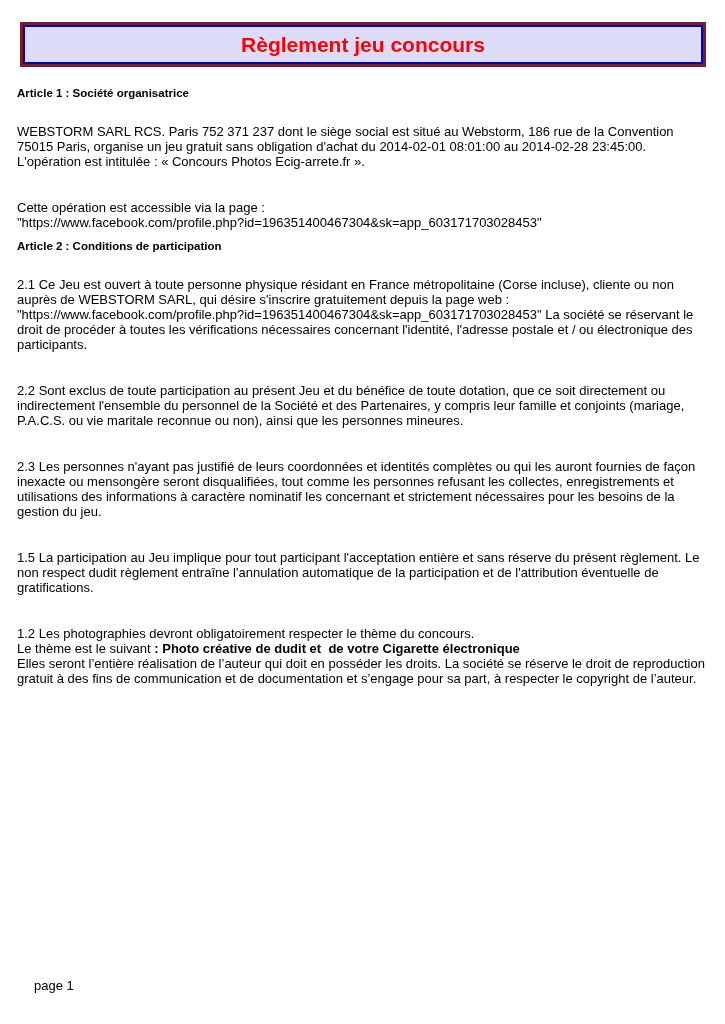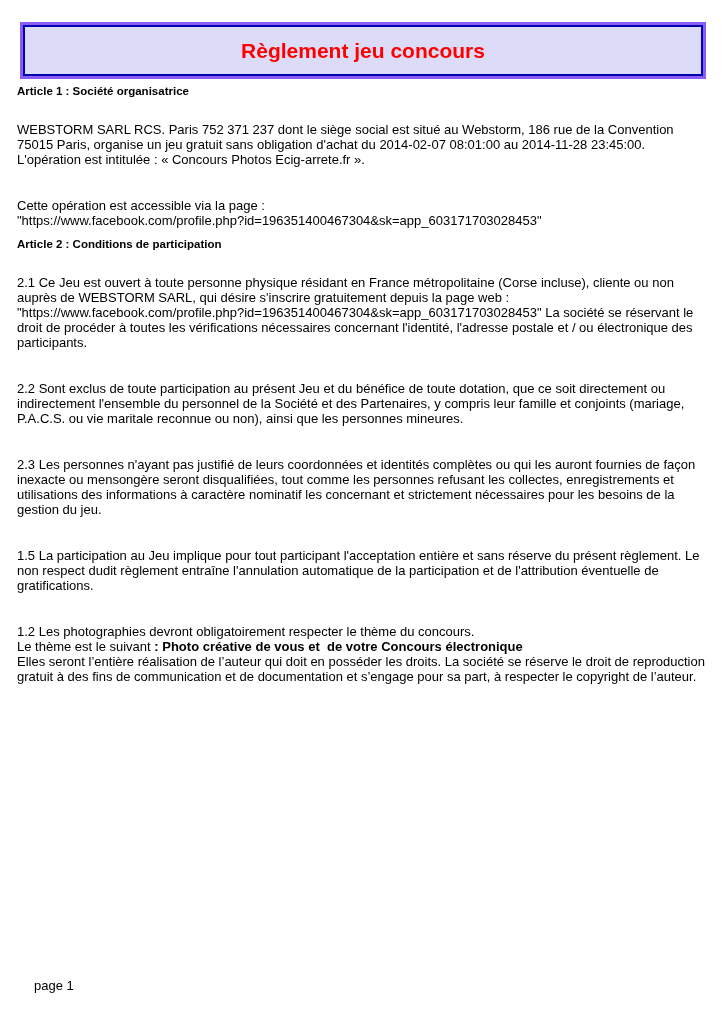--- a/index.html
+++ b/index.html
@@ -12,23 +12,23 @@
     width: 725px;
     height: 1024px;
     background: #ffffff;
     font-family: "Liberation Sans", "DejaVu Sans", sans-serif;
     color: #000000;
     overflow: hidden;
   }
   .title-box {
     box-sizing: border-box;
     margin: 22px 19px 0 20px;
-    height: 57px;
+    height: 45px;
     background: #dcdcf8;
-    border: 3px solid #8b5cf6;
+    border: 3px solid #7f1d1d;
     box-shadow: inset 0 0 0 2px #0000ae;
     display: flex;
     align-items: center;
     justify-content: center;
   }
   .title-text {
     color: #ff0000;
     font-size: 21px;
     font-weight: bold;
     line-height: 1;
@@ -36,21 +36,21 @@
   .content {
     padding: 0 18px 0 17px;
   }
   .heading {
     margin: 0;
     font-size: 11.5px;
     font-weight: bold;
     line-height: 14px;
     white-space: pre-wrap;
   }
-  .h-article1 { margin-top: 5px; }
+  .h-article1 { margin-top: 19px; }
   .h-article2 { margin-top: 9px; }
   .para {
     margin: 0;
     font-size: 13px;
     line-height: 15px;
     white-space: pre-wrap;
   }
   .mt-24 { margin-top: 24px; }
   .mt-19 { margin-top: 31px; }
   .bold-inline { font-weight: bold; }
@@ -68,37 +68,37 @@
 <div class="page">
 
   <div class="title-box">
       <span class="title-text">Règlement jeu concours</span>
     </div>
 
   <div class="content">
 
     <p class="heading h-article1">Article 1 : Société organisatrice</p>
 
-    <p class="para mt-24">WEBSTORM SARL RCS. Paris 752 371 237 dont le siège social est situé au Webstorm, 186 rue de la Convention 75015 Paris, organise un jeu gratuit sans obligation d'achat du 2014-02-07 08:01:00 au 2014-11-28 23:45:00. L'opération est intitulée : « Concours Photos Ecig-arrete.fr ».</p>
+    <p class="para mt-24">WEBSTORM SARL RCS. Paris 752 371 237 dont le siège social est situé au Webstorm, 186 rue de la Convention 75015 Paris, organise un jeu gratuit sans obligation d'achat du 2014-02-01 08:01:00 au 2014-02-28 23:45:00. L'opération est intitulée : « Concours Photos Ecig-arrete.fr ».</p>
 
     <p class="para mt-19">Cette opération est accessible via la page :
 "https://www.facebook.com/profile.php?id=196351400467304&amp;sk=app_603171703028453"</p>
 
     <p class="heading h-article2">Article 2 : Conditions de participation</p>
 
     <p class="para mt-24">2.1 Ce Jeu est ouvert à toute personne physique résidant en France métropolitaine (Corse incluse), cliente ou non auprès de WEBSTORM SARL, qui désire s'inscrire gratuitement depuis la page web :
 "https://www.facebook.com/profile.php?id=196351400467304&amp;sk=app_603171703028453" La société se réservant le droit de procéder à toutes les vérifications nécessaires concernant l'identité, l'adresse postale et / ou électronique des participants.</p>
 
     <p class="para mt-19">2.2 Sont exclus de toute participation au présent Jeu et du bénéfice de toute dotation, que ce soit directement ou indirectement l'ensemble du personnel de la Société et des Partenaires, y compris leur famille et conjoints (mariage, P.A.C.S. ou vie maritale reconnue ou non), ainsi que les personnes mineures.</p>
 
     <p class="para mt-19">2.3 Les personnes n'ayant pas justifié de leurs coordonnées et identités complètes ou qui les auront fournies de façon inexacte ou mensongère seront disqualifiées, tout comme les personnes refusant les collectes, enregistrements et utilisations des informations à caractère nominatif les concernant et strictement nécessaires pour les besoins de la gestion du jeu.</p>
 
     <p class="para mt-19">1.5 La participation au Jeu implique pour tout participant l'acceptation entière et sans réserve du présent règlement. Le non respect dudit règlement entraîne l'annulation automatique de la participation et de l'attribution éventuelle de gratifications.</p>
 
     <p class="para mt-19"><span>1.2 Les photographies devront obligatoirement respecter le thème du concours.
-Le thème est le suivant </span><span class="bold-inline">: Photo créative de vous et  de votre Concours électronique</span><span>
+Le thème est le suivant </span><span class="bold-inline">: Photo créative de dudit et  de votre Cigarette électronique</span><span>
 Elles seront l’entière réalisation de l’auteur qui doit en posséder les droits. La société se réserve le droit de reproduction gratuit à des fins de communication et de documentation et s’engage pour sa part, à respecter le copyright de l’auteur.</span></p>
 
   </div>
 
   <div class="footer">page 1</div>
 
 </div>
 
 </body></html>

